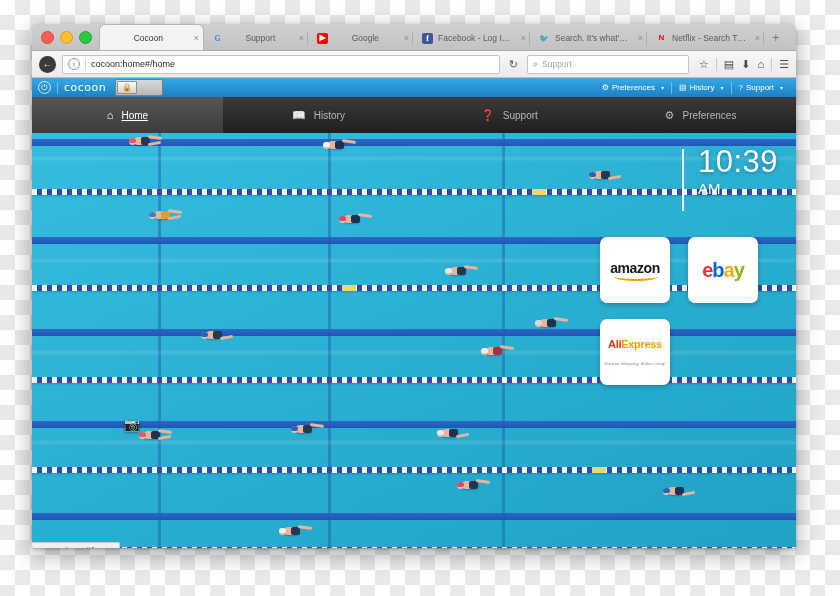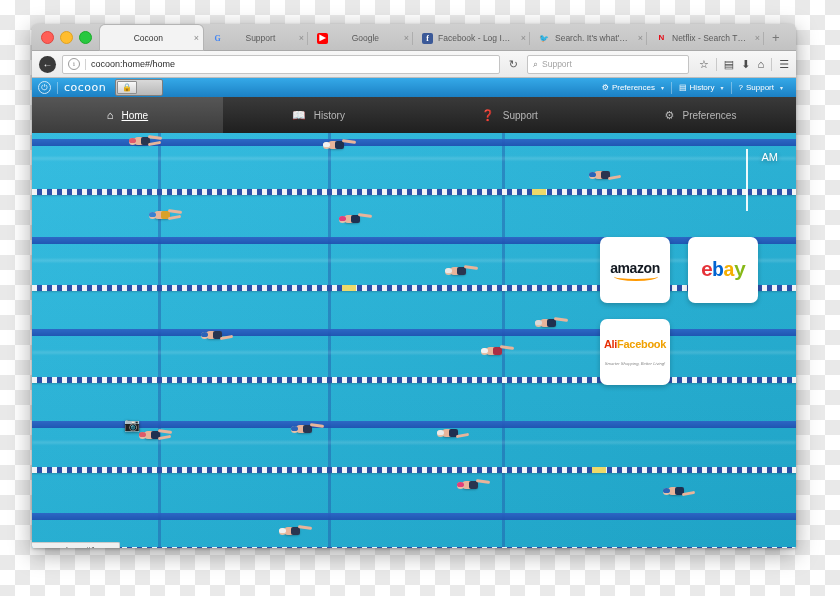--- a/index.html
+++ b/index.html
@@ -149,31 +149,31 @@
 
   
   .clock{position:absolute;right:18px;top:14px;display:flex;align-items:flex-start;
     color:#fff;text-shadow:0 1px 4px rgba(0,0,0,.35);}
   .clk-left{text-align:right;padding-right:14px;}
   .clk-day{font-size:31px;line-height:.95;letter-spacing:.5px;}
   .clk-date{font-size:11px;text-align:right;margin-top:4px;}
   .clk-sep{width:2px;height:62px;background:rgba(255,255,255,.92);margin-top:2px;}
   .clk-right{padding-left:14px;}
   .clk-time{font-size:31px;line-height:.95;letter-spacing:.5px;}
-  .clk-ampm{font-size:11px;margin-top:4px;}
+  .clk-ampm{font-size:15px;margin-top:4px;}
 
   
   .tiles{position:absolute;right:38px;top:104px;display:grid;
     grid-template-columns:70px 70px;grid-template-rows:66px 66px;gap:16px 18px;}
   .tile{background:#fff;border-radius:7px;display:flex;align-items:center;justify-content:center;
     box-shadow:0 2px 5px rgba(0,0,0,.22);overflow:hidden;padding:3px;}
   .lg-amazon{font-size:14px;color:#131921;font-weight:bold;letter-spacing:-.4px;position:relative;padding-bottom:5px;}
   .lg-amazon .smile{position:absolute;left:4px;right:2px;bottom:0px;height:7px;
     border-bottom:2.2px solid #ff9900;border-radius:0 0 60% 60%;}
-  .lg-ebay{font-size:20px;font-weight:bold;letter-spacing:-1px;font-family:Liberation Mono, monospace;}
+  .lg-ebay{font-size:20px;font-weight:bold;letter-spacing:-1px;font-family:Liberation Sans, sans-serif;}
   .lg-ebay .e{color:#e53238;} .lg-ebay .b{color:#0064d2;}
   .lg-ebay .a{color:#f5af02;} .lg-ebay .y{color:#86b817;}
   .lg-booking{font-size:10px;font-weight:bold;letter-spacing:-.3px;}
   .lg-booking .bk{color:#003580;} .lg-booking .dc{color:#009fe3;}
   .lg-ali{text-align:center;line-height:1.05;}
   .lg-ali .t1{font-size:11px;font-weight:bold;letter-spacing:-.3px;}
   .lg-ali .t1 .o{color:#e62e04;} .lg-ali .t1 .k{color:#f0a000;}
   .lg-ali .t2{font-size:4.2px;color:#8a8a8a;margin-top:3px;font-style:italic;}
 
   
@@ -451,37 +451,38 @@
           <span class="sw-suit" style="background:#1f3050"></span>
           <span class="sw-head"></span>
         <span class="sw-cap" style="background:#d9d9d9"></span>
           <span class="sw-arm"></span>
       </div>
     </div>
 
     <div class="clock">
       <div class="clk-sep"></div>
       <div class="clk-right">
+        <div class="clk-time">10:39</div>
         <div class="clk-ampm">AM</div>
       </div>
     </div>
 
     <div class="tiles">
       <div class="tile">
         <span class="lg-amazon">
           <span>amazon</span>
           <span class="smile"></span>
         </span>
       </div>
       <div class="tile">
         <span class="lg-ebay"><span class="e">e</span><span class="b">b</span><span class="a">a</span><span class="y">y</span></span>
       </div>
       <div class="tile">
         <span class="lg-ali">
-          <span class="t1"><span class="o">Ali</span><span class="k">Facebook</span></span>
+          <span class="t1"><span class="o">Ali</span><span class="k">Express</span></span>
           <span class="t2">Smarter Shopping, Better Living!</span>
         </span>
       </div>
     </div>
 
     <div class="cambadge">📷</div>
 
     <div class="statusbar">
       <span>cocoon:home#/home</span>
     </div>

